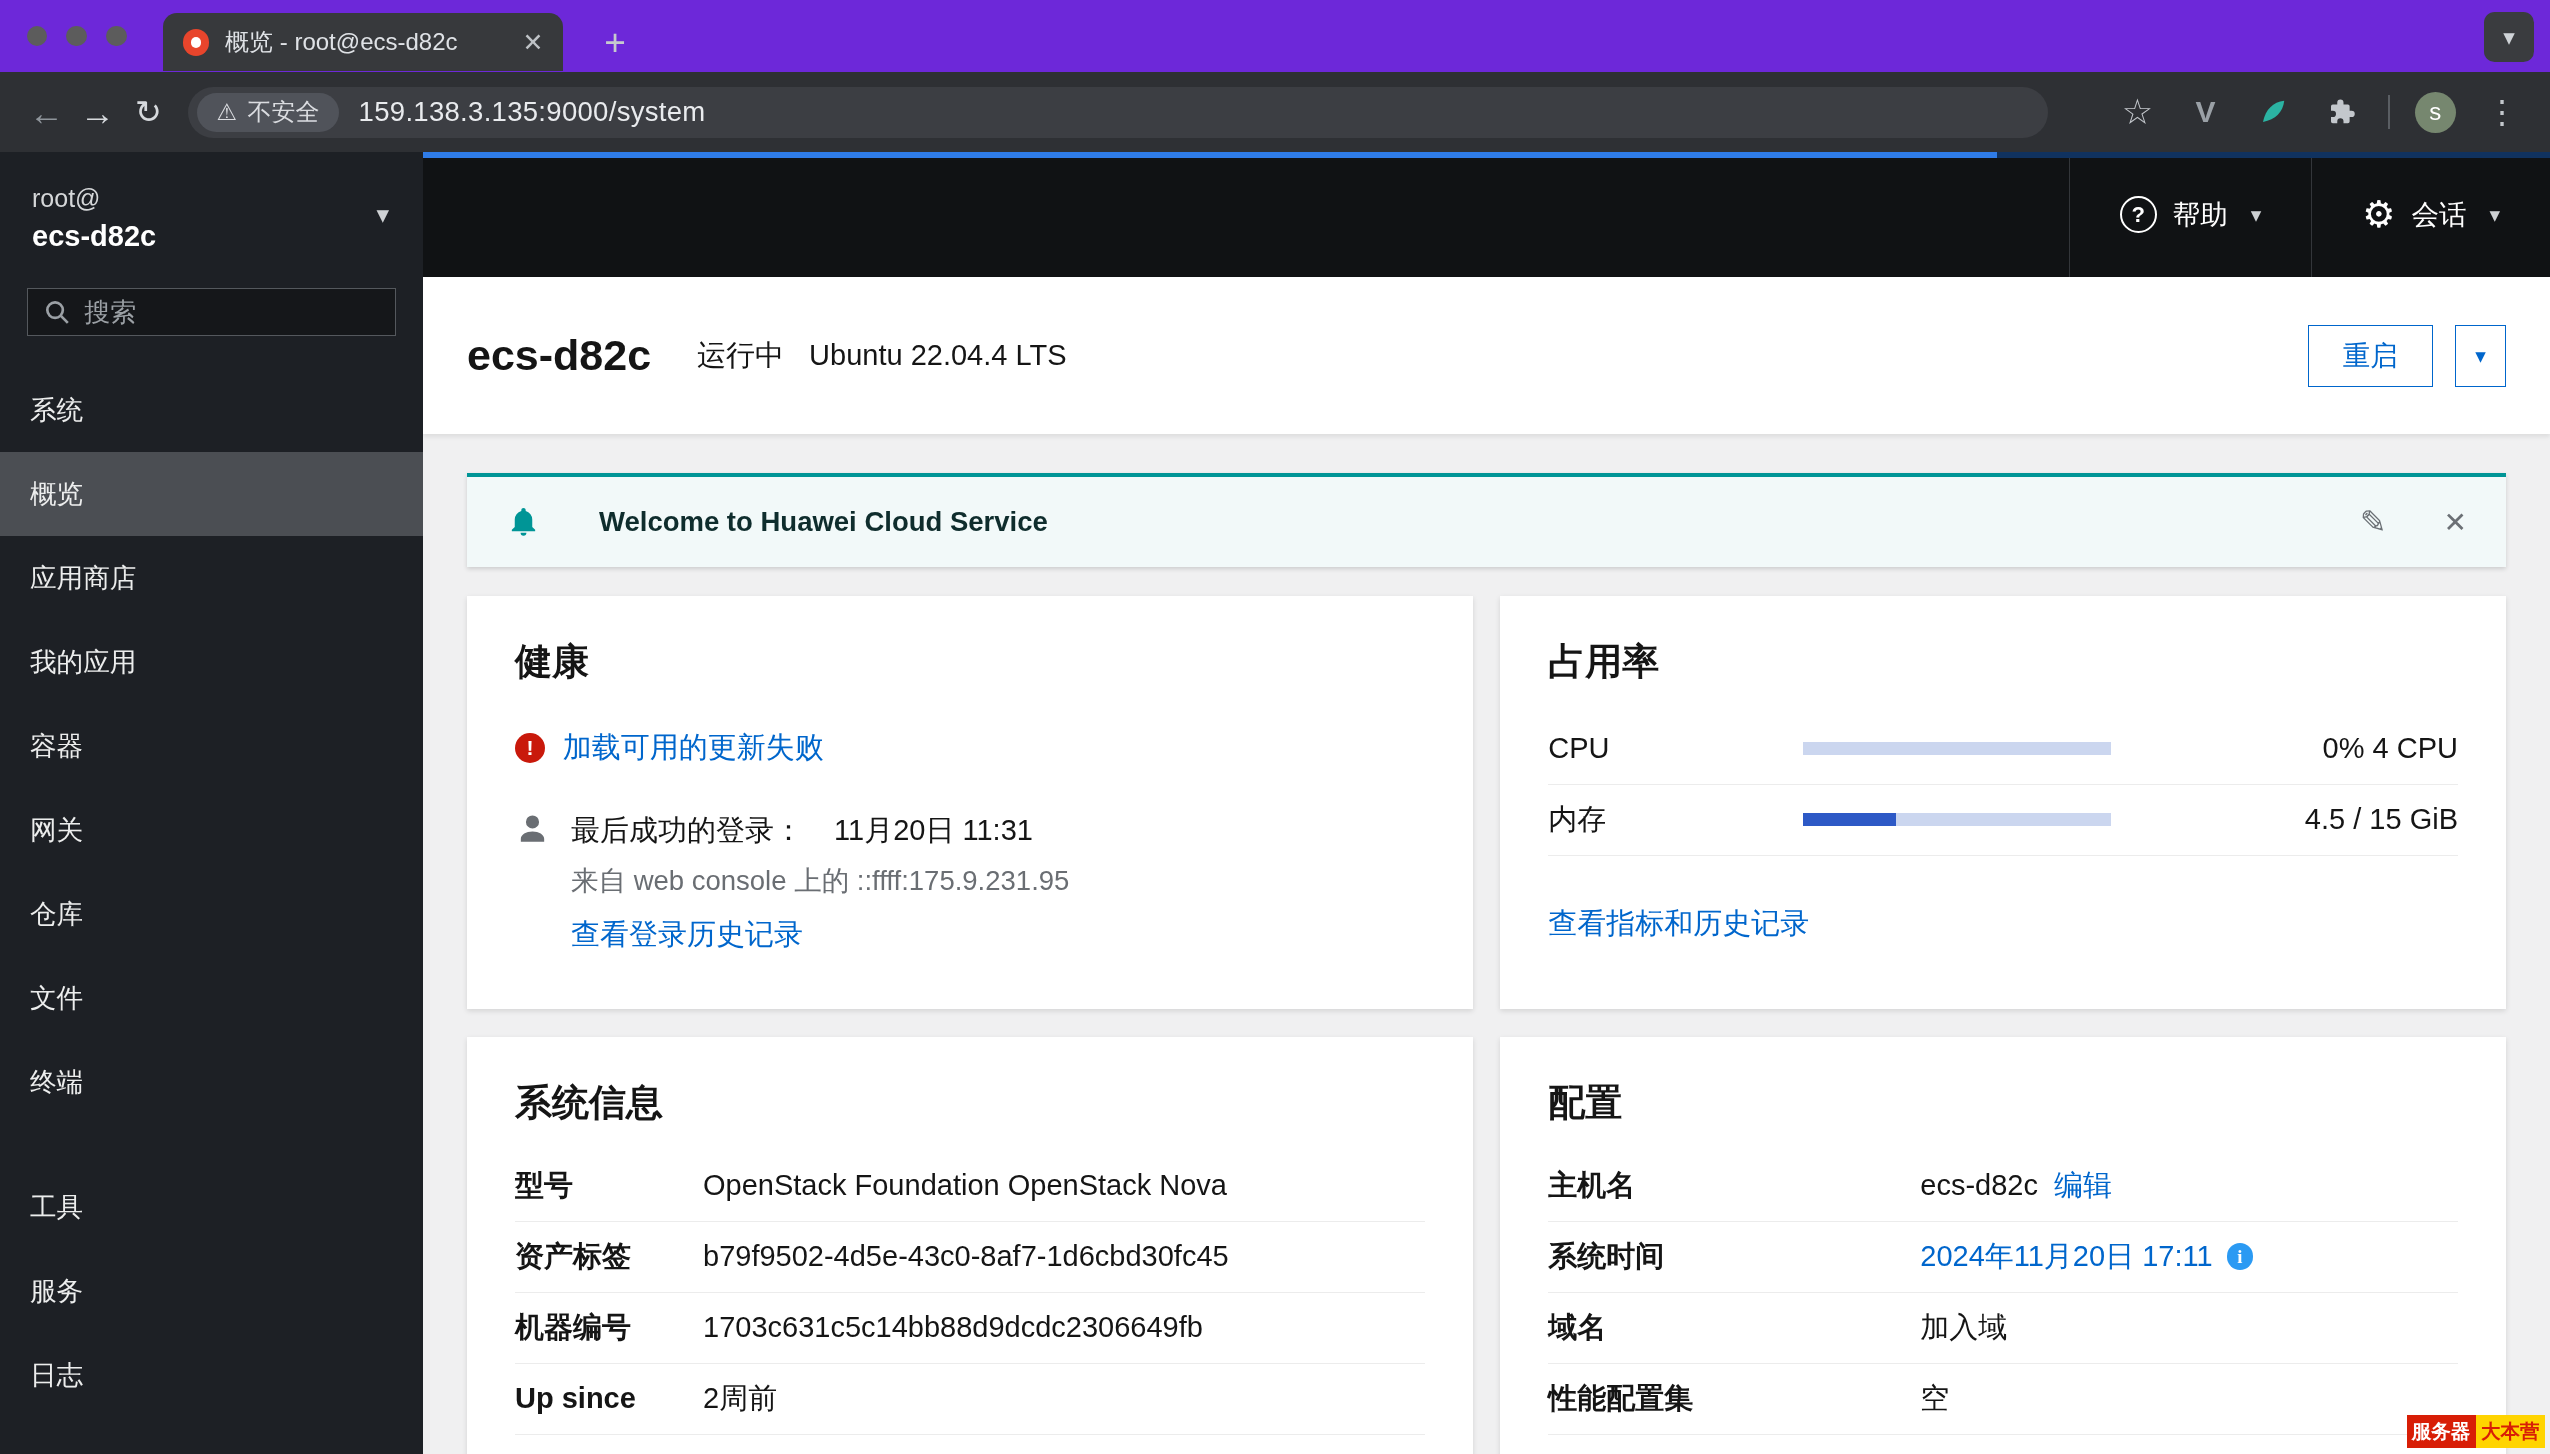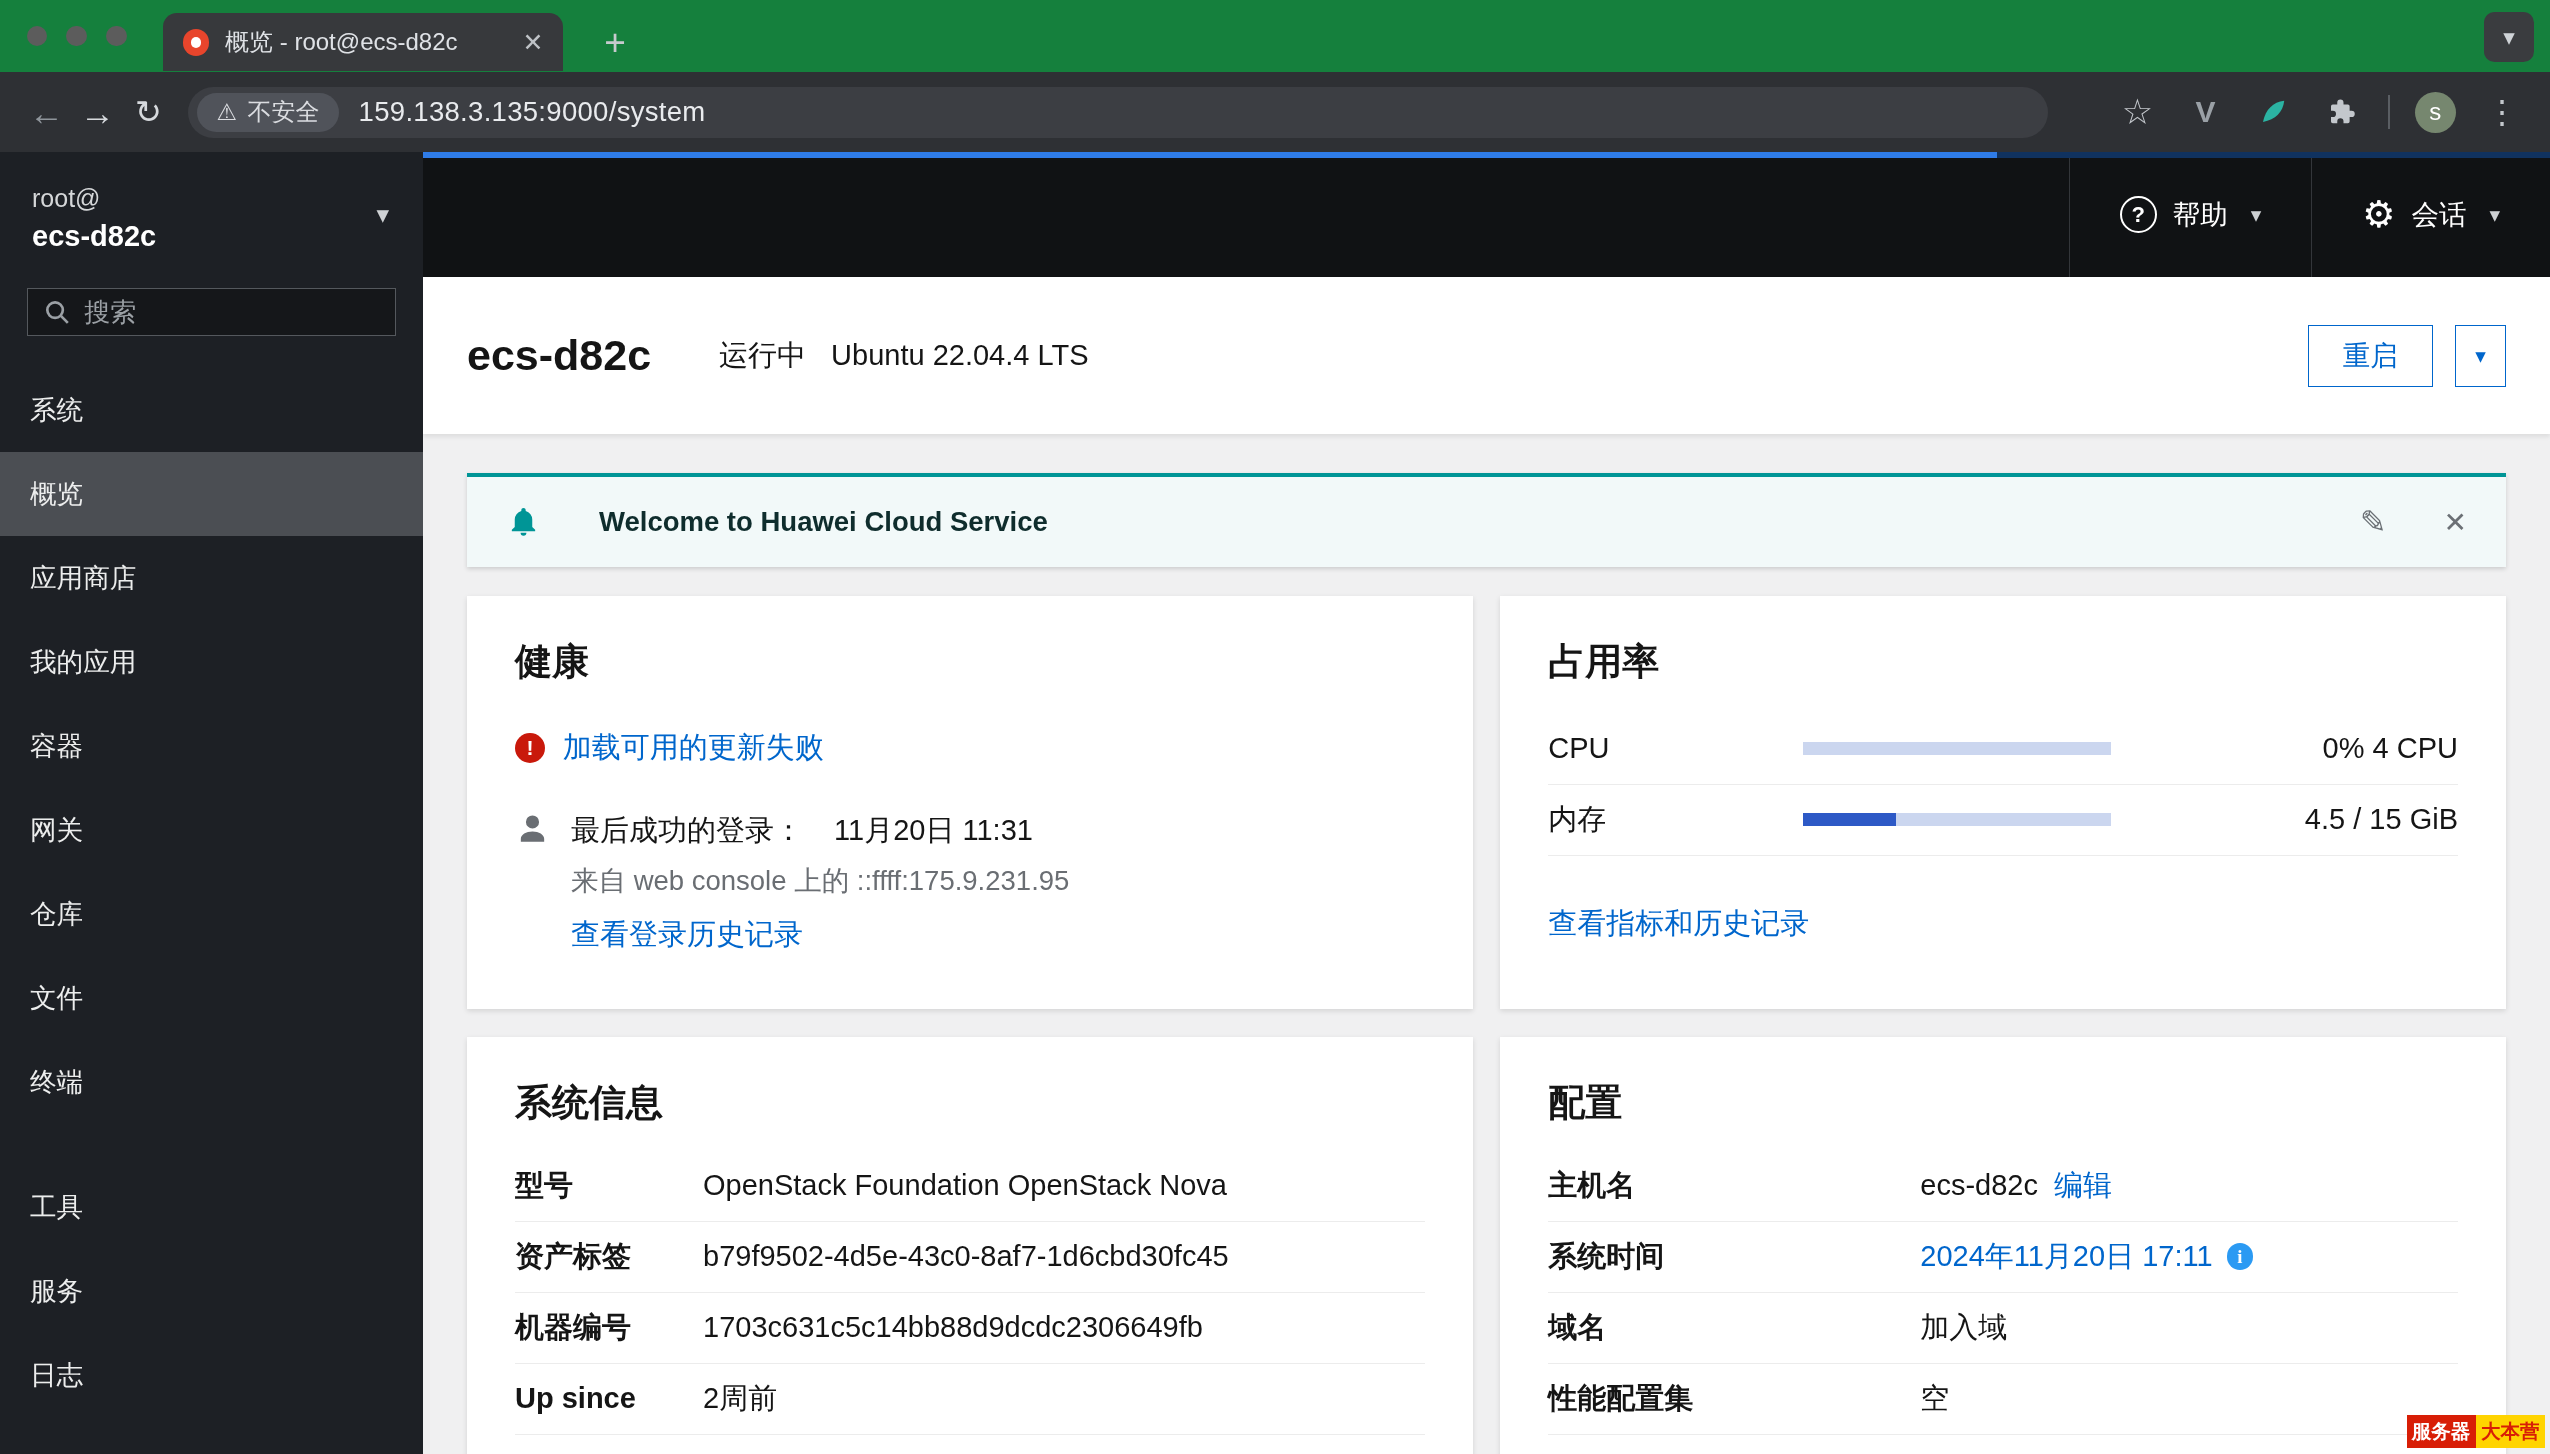--- a/index.html
+++ b/index.html
@@ -1,21 +1,21 @@
 <!DOCTYPE html>
 <html style="font-size:14px"><head>
 <meta charset="utf-8">
 <style>
   * { box-sizing: border-box; margin: 0; padding: 0; }
   html,body { width:2550px; height:1454px; overflow:hidden; background:#000;
     font-family:"Liberation Sans","DejaVu Sans",sans-serif; }
   .screen { position:relative; width:2550px; height:1454px; }
 
   
-  .tabstrip { position:relative; height:72px; background:#15803d; }
+  .tabstrip { position:relative; height:72px; background:#6d28d9; }
   .traffic { position:absolute; left:26.6px; top:26px; display:flex; gap:19.5px; }
   .traffic span { width:20.4px; height:20.4px; border-radius:50%; background:#5c5c5c; display:block; }
   .tab { position:absolute; left:163px; top:13.3px; width:400px; height:58px;
     background:#37393c; border-radius:14px 14px 0 0; display:flex; align-items:center; padding:0 19.5px; }
   .favicon { width:26.6px; height:26.6px; border-radius:50%; background:#e8452c; position:relative; flex-shrink:0; }
   .favicon:after { content:""; position:absolute; left:8px; top:8px; width:10.6px; height:10.6px; border-radius:50%; background:#fff; }
   .tab-title { margin-left:16px; font-size:24px; color:#dfe2e6; white-space:nowrap; overflow:hidden; flex:1; }
   .tab-close { font-size:25px; color:#bfc3c7; margin-left:12.4px; cursor:pointer; }
   .newtab { position:absolute; left:592px; top:19.5px; width:46px; height:46px; border-radius:50%;
     color:#c6cace; font-size:37px; display:flex; align-items:center; justify-content:center; }
@@ -71,21 +71,21 @@
   .mast-item { display:flex; align-items:center; gap:16px; padding:0 50px; border-left:1.8px solid #33363a;
     color:#fff; font-size:27.5px; cursor:pointer; }
   .qcircle { width:37px; height:37px; border:2.7px solid #fff; border-radius:50%; display:flex;
     align-items:center; justify-content:center; font-size:22px; font-weight:700; color:#fff; }
   .gear { font-size:37px; color:#fff; line-height:1; font-family:"DejaVu Sans",sans-serif; }
   .mast-caret { font-size:21px; color:#cdd0d3; margin-left:7px; }
 
   .page-header { height:157px; background:#fff; display:flex; align-items:center; padding:0 44px;
     position:relative; z-index:2; box-shadow:0 2.7px 4.4px rgba(0,0,0,.08); }
   .pg-title { font-size:43px; font-weight:600; color:#151515; }
-  .pg-state { font-size:29px; color:#151515; margin-left:68px; }
+  .pg-state { font-size:29px; color:#151515; margin-left:46px; }
   .pg-os { font-size:29px; color:#151515; margin-left:25px; }
   .restart { margin-left:auto; display:flex;gap:24px; }
   .r-main { height:62px; padding:0 34px; background:#fff; border:1.8px solid #0066cc; color:#0066cc;
     font-size:27.5px; display:flex; align-items:center; cursor:pointer; }
   .r-caret { height:62px; width:51px; background:#fff; border:1.8px solid #0066cc; margin-left:-1.8px;
     color:#0066cc; font-size:21px; display:flex; align-items:center; justify-content:center; cursor:pointer; }
 
   .content { padding:39px 44px 0; }
   .alert { background:#f2f9f9; border-top:4.4px solid #009596; box-shadow:0 1.8px 4.4px rgba(0,0,0,.15);
     min-height:94px; display:flex; align-items:center; padding:0 39px; }

